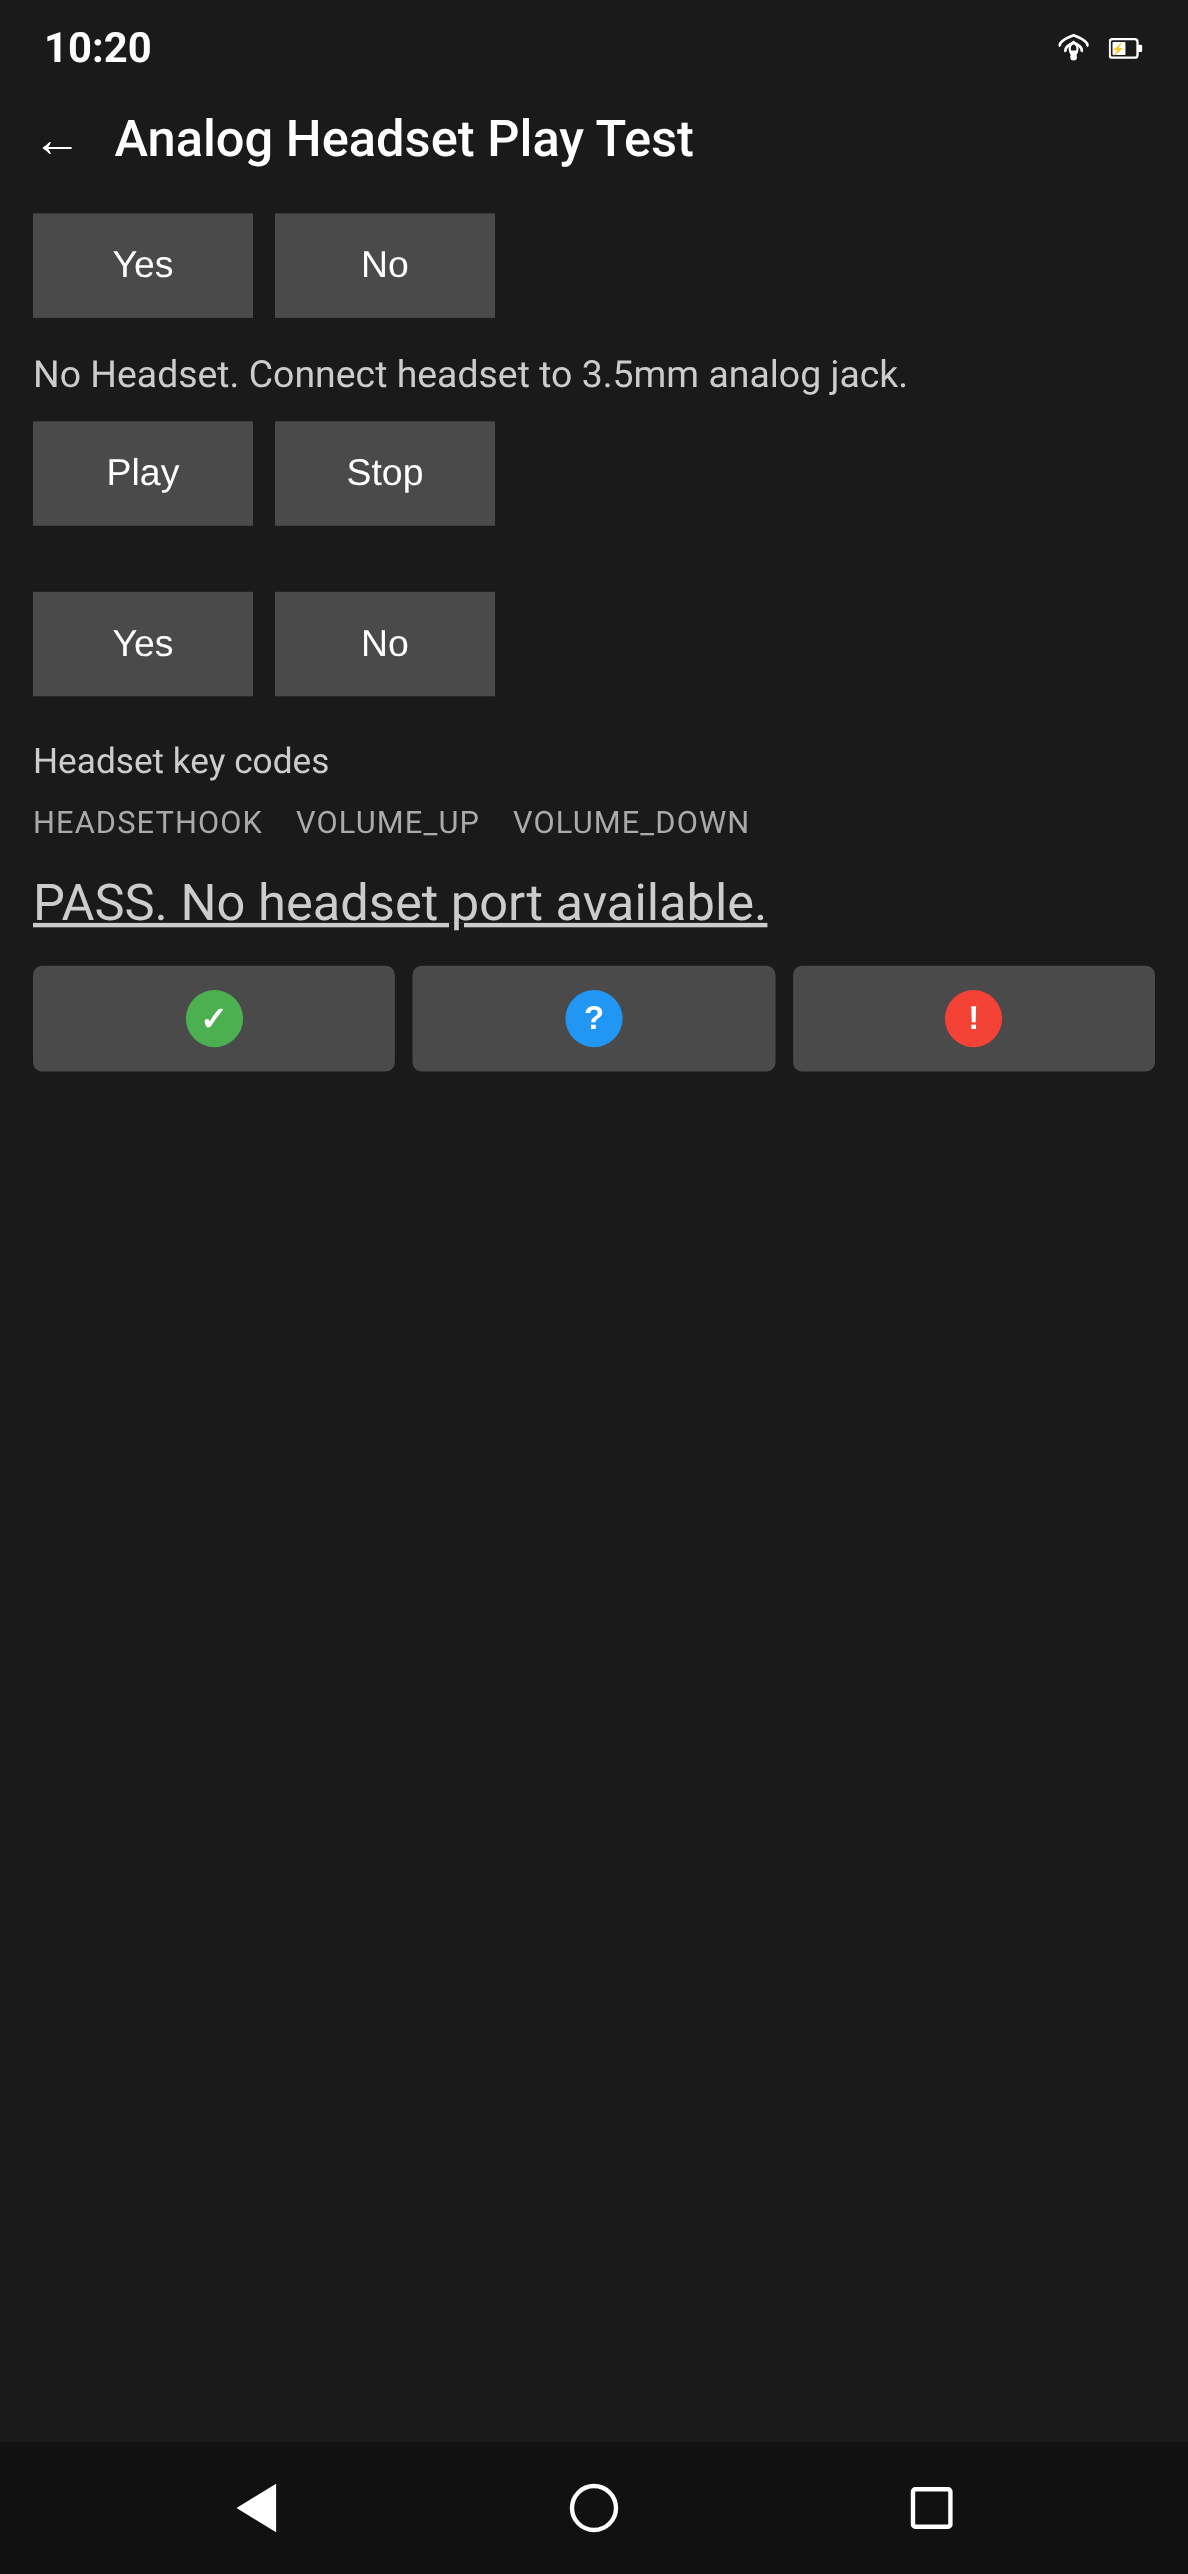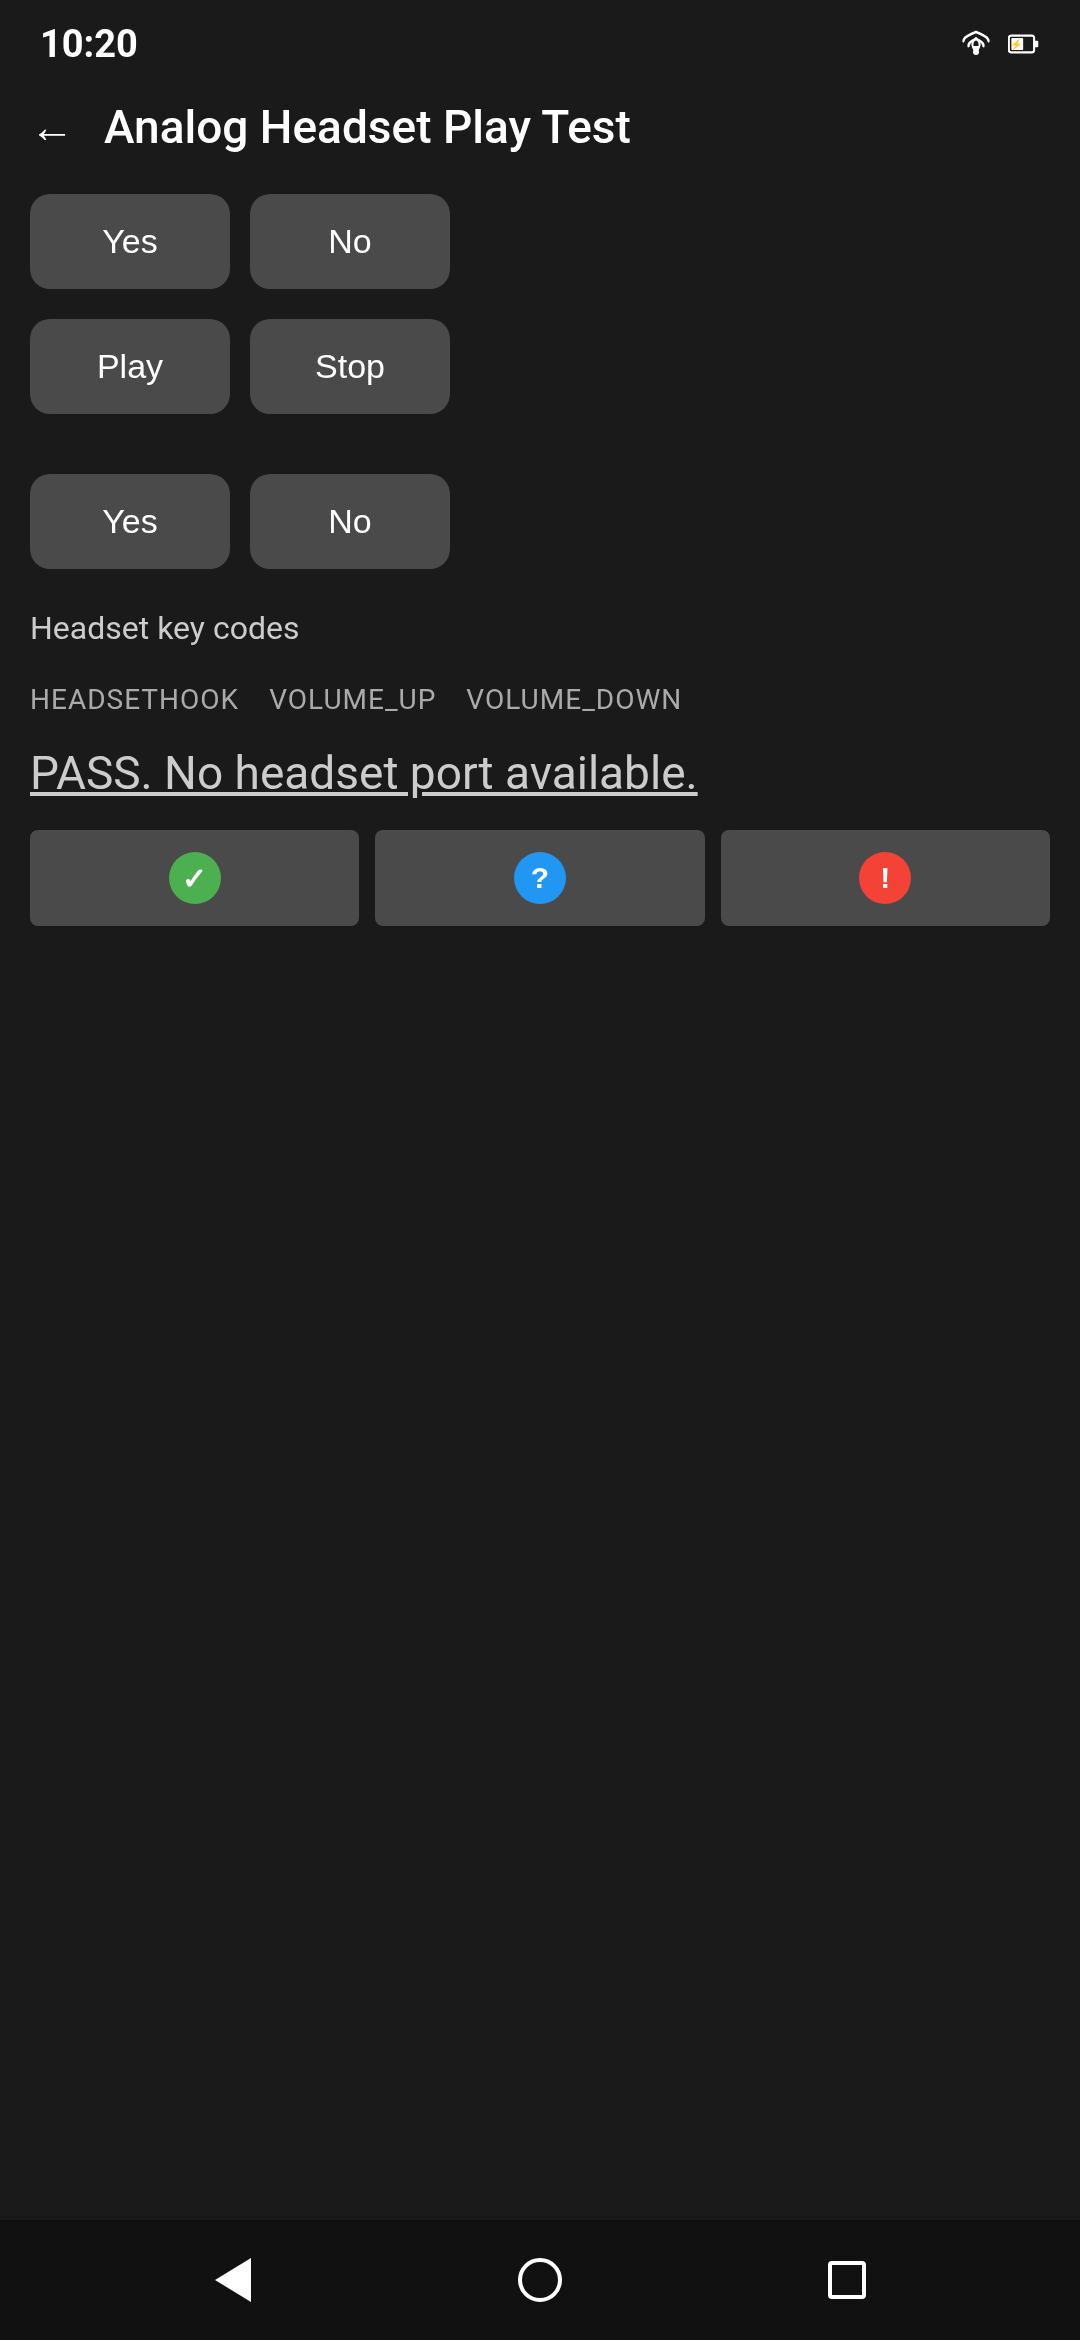--- a/index.html
+++ b/index.html
@@ -94,21 +94,21 @@
       display: flex;
       flex-direction: row;
       gap: 20px;
       margin-bottom: 30px;
     }
 
     .btn {
       background-color: #4a4a4a;
       color: #ffffff;
       border: none;
-      border-radius: 20px;
+      border-radius: 0;
       padding: 28px 50px;
       font-size: 34px;
       font-weight: 500;
       cursor: pointer;
       min-width: 200px;
       text-align: center;
     }
 
     .info-text {
       font-size: 34px;
@@ -122,21 +122,21 @@
     }
 
     .keycodes-section {
       margin-top: 10px;
       margin-bottom: 10px;
     }
 
     .keycodes-label {
       font-size: 32px;
       color: #cccccc;
-      margin-bottom: 24px;
+      margin-bottom: 8px;
     }
 
     .keycodes-row {
       display: flex;
       flex-direction: row;
       gap: 30px;
       margin-bottom: 20px;
     }
 
     .keycode-item {
@@ -275,20 +275,21 @@
 </div>
 
 <div class="content">
 
 
   <div class="button-row">
     <button class="btn">Yes</button>
     <button class="btn">No</button>
   </div>
 
+  <div class="info-text">No Headset. Connect headset to 3.5mm analog jack.</div>
 
   <div class="button-row">
     <button class="btn">Play</button>
     <button class="btn">Stop</button>
   </div>
 
   <div class="divider"></div>
 
   <div class="button-row">
     <button class="btn">Yes</button>

